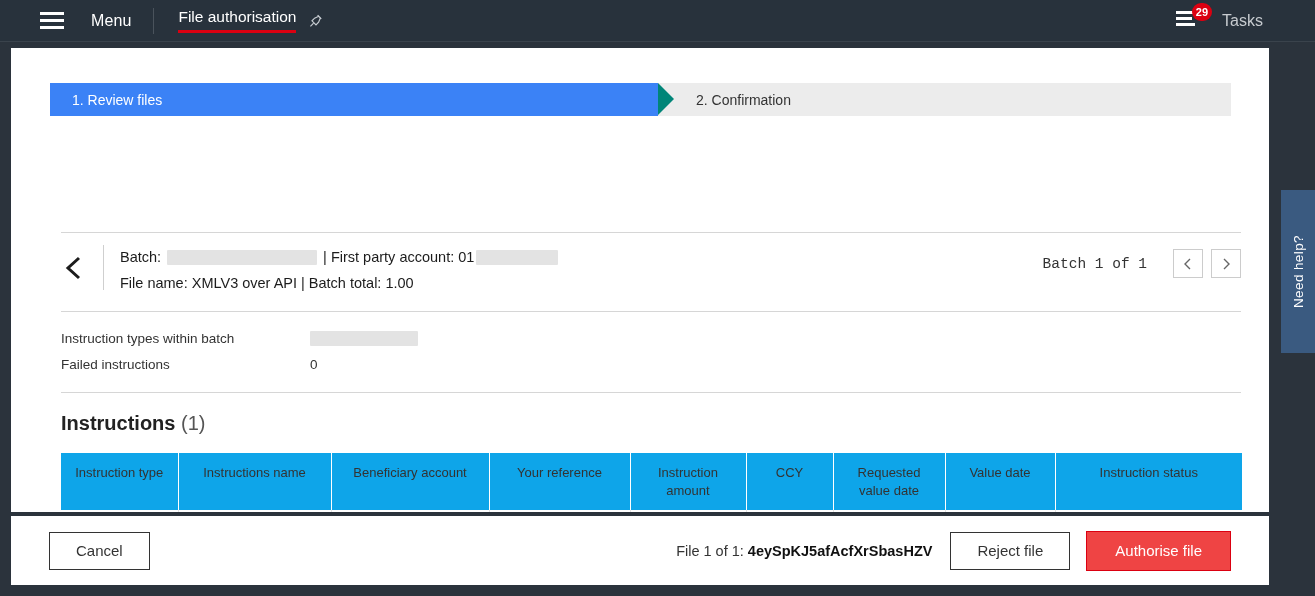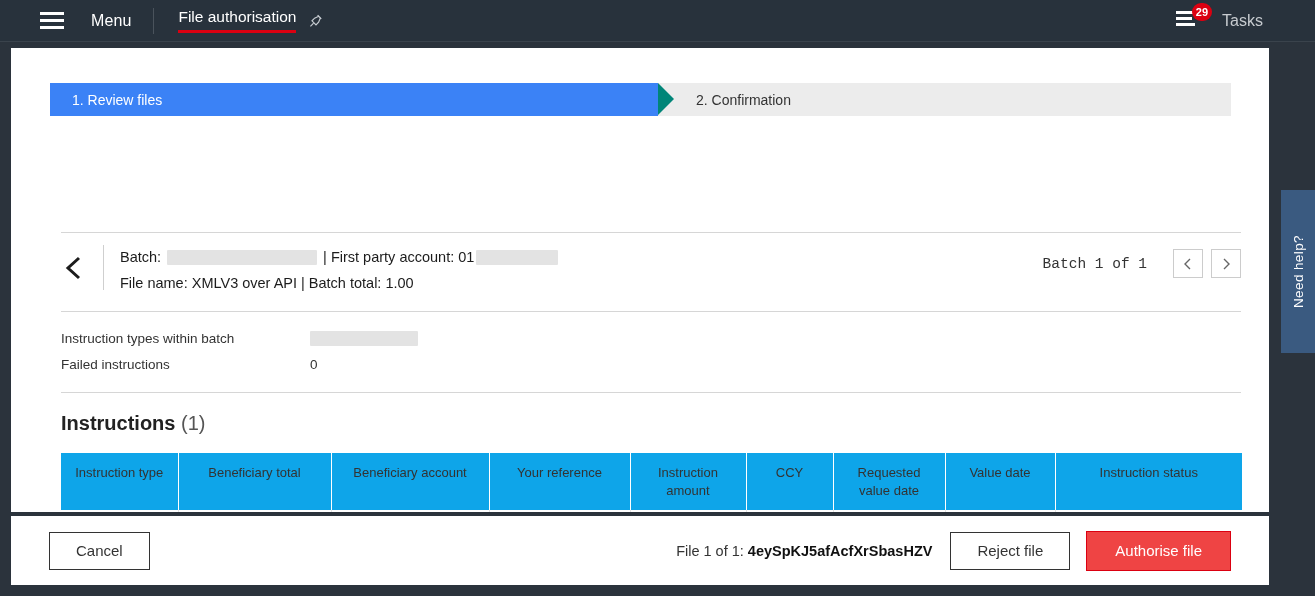--- a/index.html
+++ b/index.html
@@ -300,21 +300,21 @@
       <col style="width:141px">
         <col style="width:116px">
         <col style="width:87px">
       <col style="width:112px">
         <col style="width:110px">
         <col style="width:187px">
     </colgroup>
     <thead>
       <tr>
         <th>Instruction type</th>
-        <th>Beneficiary total</th>
+        <th>Instructions name</th>
         <th>Beneficiary account</th>
         <th>Your reference</th>
         <th>Instruction amount</th>
         <th>CCY</th>
         <th>Requested value date</th>
         <th>Value date</th>
         <th>Instruction status</th>
       </tr>
     </thead>
     <tbody>

